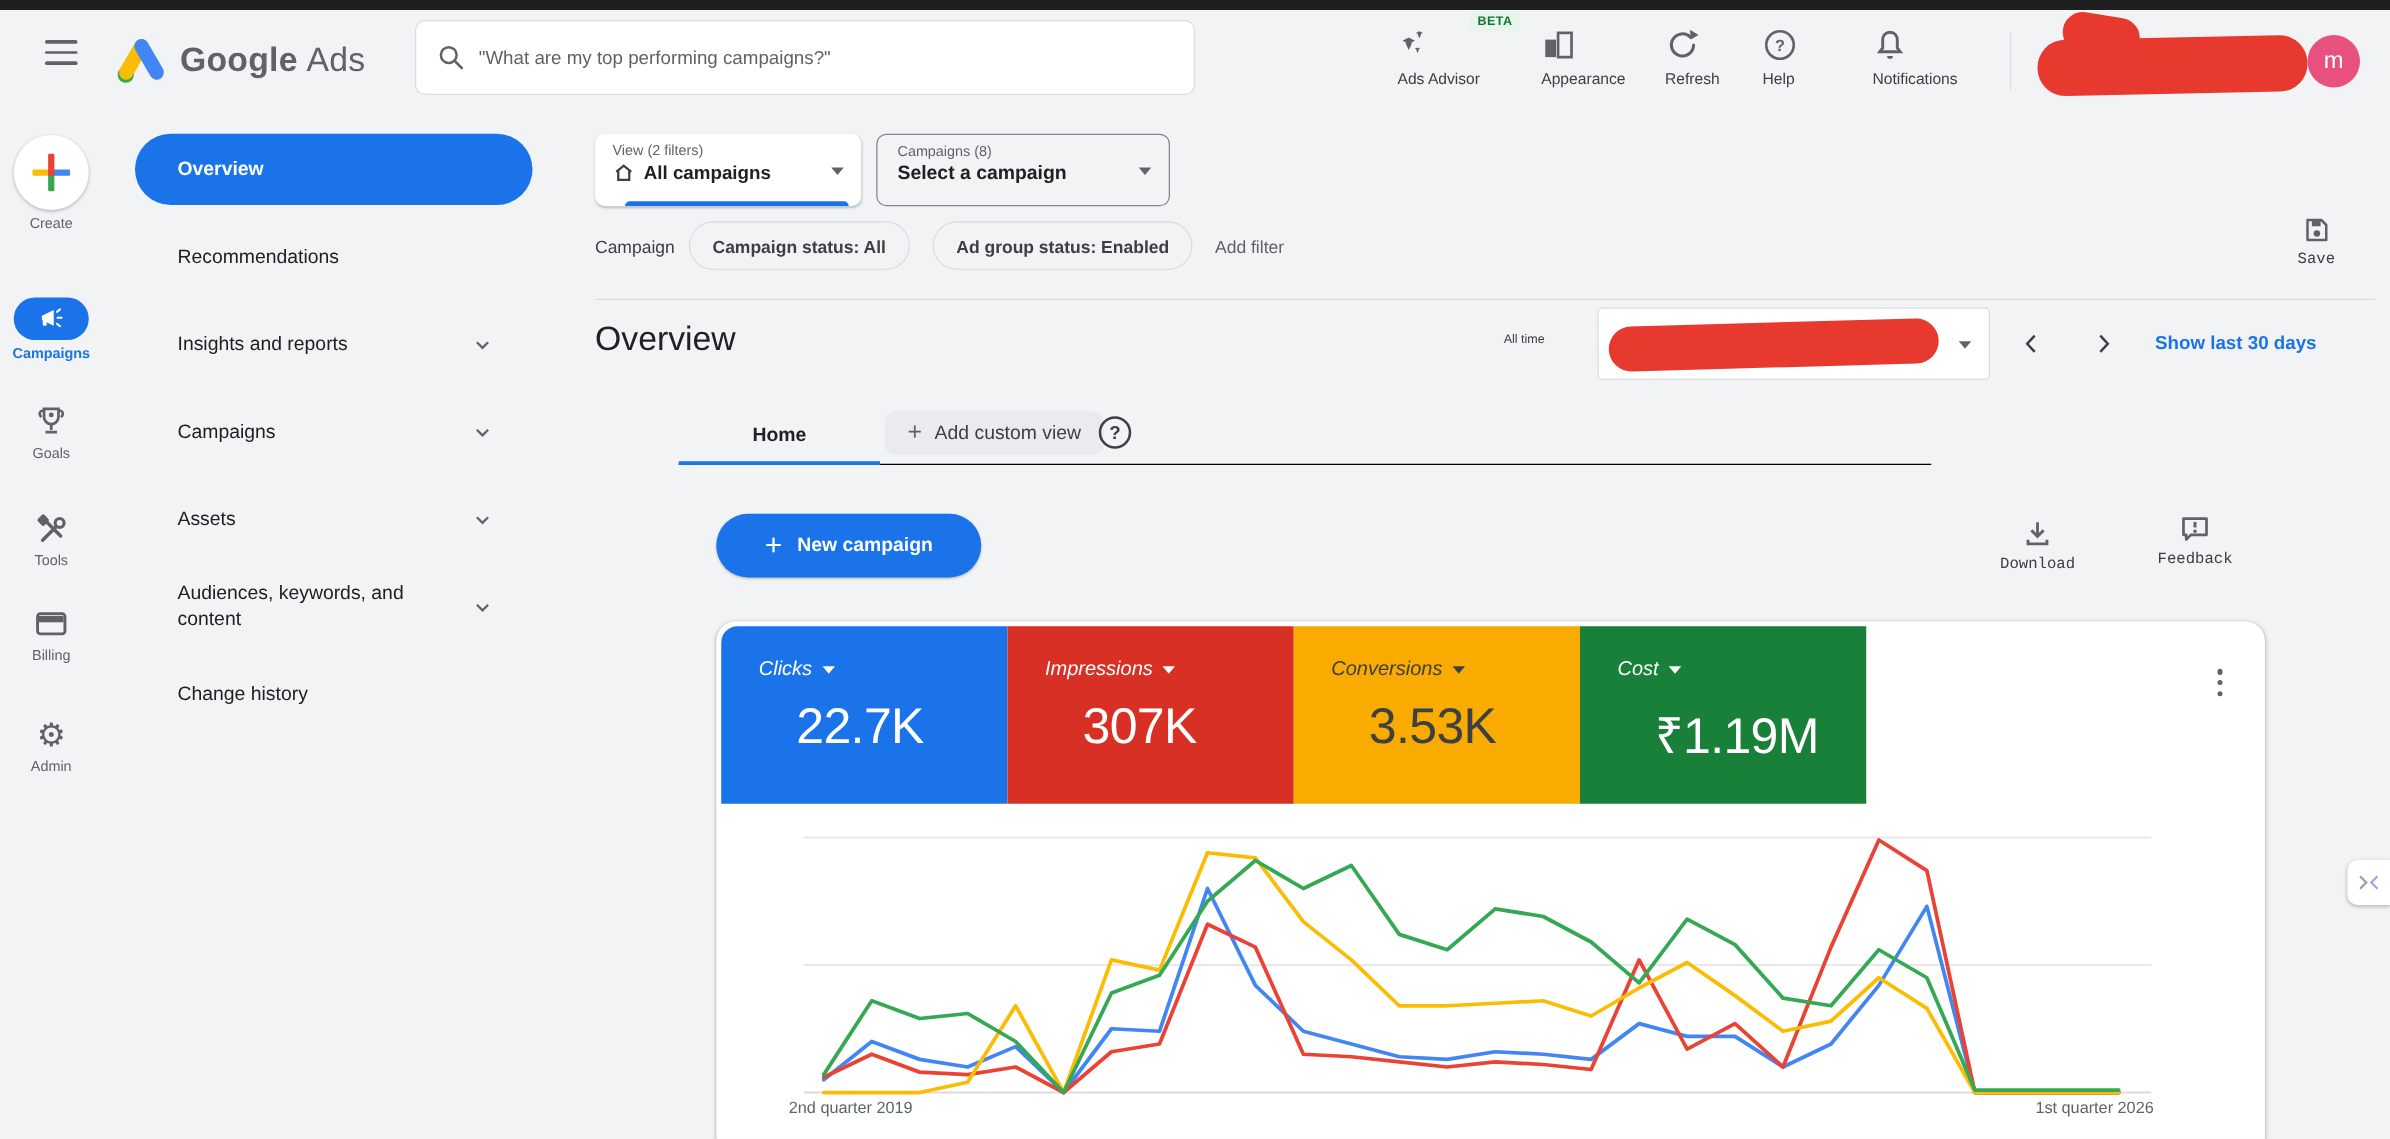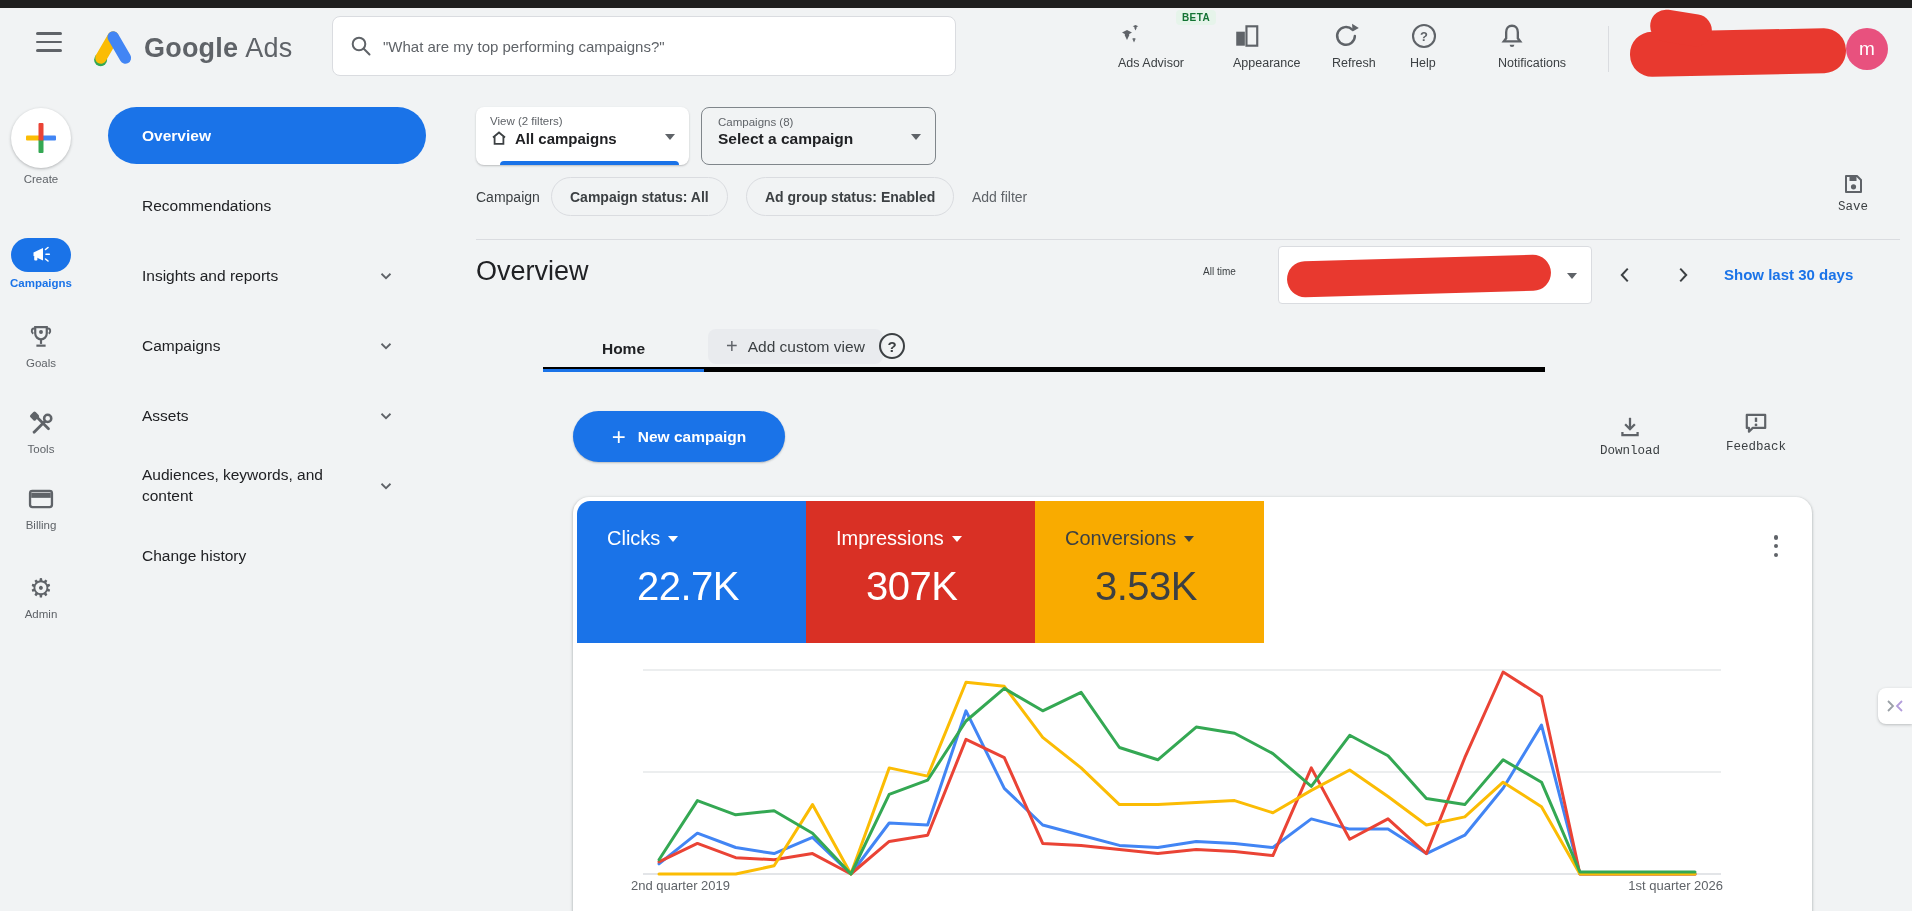--- a/index.html
+++ b/index.html
@@ -57,35 +57,35 @@
   .icon-btn .lbl { font-size:12.5px; color:#3c4043; white-space:nowrap; }
 
   #content-divider { left:476px; top:239px; width:1424px; height:1px; background:#dadce0; }
 
   #page-title { left:476px; top:256px; font-size:27px; font-weight:400; color:#202124; }
   #date-box { left:1278px; top:246px; width:314px; height:58px; background:#fff; border:1px solid #dadce0; border-radius:4px; cursor:pointer; }
   .chev-btn { top:262px; width:26px; height:26px; color:#5f6368; cursor:pointer; display:flex; align-items:center; justify-content:center; }
   #show-last { left:1724px; top:266px; font-size:15px; font-weight:700; color:#1a73e8; cursor:pointer; white-space:nowrap; }
 
   
-  #tabs-row { left:543px; top:329px; width:1002px; height:43px; border-bottom:5px solid #000000; }
+  #tabs-row { left:543px; top:329px; width:1002px; height:43px; border-bottom:1px solid #000000; }
   #tab-home { position:absolute; left:0; top:0; width:161px; height:43px; display:flex; align-items:center; justify-content:center; font-size:15.5px; font-weight:700; color:#202124; border-bottom:3px solid #1a73e8; cursor:pointer; }
   #tab-add { position:absolute; left:165px; top:0; height:35px; background:#e9ebee; border-radius:8px; display:flex; align-items:center; gap:10px; padding:0 18px; font-size:15.5px; color:#3c4043; cursor:pointer; }
   #tab-add .plus { font-size:20px; color:#5f6368; font-weight:400; }
   #tabs-help { position:absolute; left:336px; top:4px; width:26px; height:26px; border:2px solid #3c4043; border-radius:50%; display:flex; align-items:center; justify-content:center; font-size:15px; font-weight:700; color:#3c4043; cursor:pointer; }
 
   #new-campaign { left:573px; top:411px; width:212px; height:51px; border-radius:26px; background:#1a73e8; color:#fff; font-size:15.5px; font-weight:700; display:flex; align-items:center; justify-content:center; gap:12px; cursor:pointer; box-shadow:0 1px 2px rgba(60,64,67,.3); }
   #new-campaign .plus { font-size:24px; font-weight:400; }
 
   
   #main-card { left:573px; top:497px; width:1239px; height:434px; background:#fff; border-radius:16px; box-shadow:0 1px 2px rgba(60,64,67,.3), 0 1px 3px 1px rgba(60,64,67,.15); }
   #score-strip { position:absolute; left:4px; top:4px; height:142px; display:flex; }
   .scorecard { width:229px; padding:26px 0 0 30px; cursor:pointer; }
   .scorecard:first-child { border-top-left-radius:13px; }
-  .scorecard .sc-label { font-size:20px; display:flex; align-items:center; gap:8px; }
+  .scorecard .sc-label { font-size:16px; display:flex; align-items:center; gap:8px;font-style:italic; }
   .scorecard .sc-value { font-size:40px; margin-top:14px; letter-spacing:-.5px;margin-left:30px; }
   #kebab { position:absolute; left:1193px; top:36px; width:20px; height:26px; display:flex; flex-direction:column; align-items:center; justify-content:space-between; cursor:pointer; padding:2px 0; }
   #kebab i { width:4.5px; height:4.5px; border-radius:50%; background:#5f6368; }
   #axis-labels { position:absolute; left:58px; top:381px; width:1092px; display:flex; justify-content:space-between; font-size:13px; color:#5f6368; }
 
   
   #side-toggle { left:1878px; top:688px; width:34px; height:36px; background:#fff; border-radius:8px 0 0 8px; box-shadow:0 1px 3px rgba(60,64,67,.3); display:flex; align-items:center; justify-content:center; cursor:pointer; }
 
   .nowrap { white-space:nowrap; }
 </style>
@@ -384,20 +384,27 @@
         </div>
       <div class="sc-value">307K</div>
     </div>
     <div class="scorecard" style="background: rgb(249, 171, 0); color: rgb(60, 64, 67);">
       <div class="sc-label">
           <span>Conversions</span>
           <span class="caret"></span>
         </div>
       <div class="sc-value">3.53K</div>
     </div>
+    <div class="scorecard" style="background: rgb(24, 128, 56); color: rgb(255, 255, 255);">
+      <div class="sc-label">
+          <span>Cost</span>
+          <span class="caret"></span>
+        </div>
+      <div class="sc-value">₹1.19M</div>
+    </div>
   </div>
 
   <div id="kebab">
       <i></i>
       <i></i>
       <i></i>
     </div>
 
   <svg id="trend-svg" style="position:absolute; left:58px; top:158px;" width="1092" height="232" viewBox="0 0 1092 232">
     <line x1="12" y1="15" x2="1090" y2="15" stroke="#e6e8ea" stroke-width="1.5"></line>

